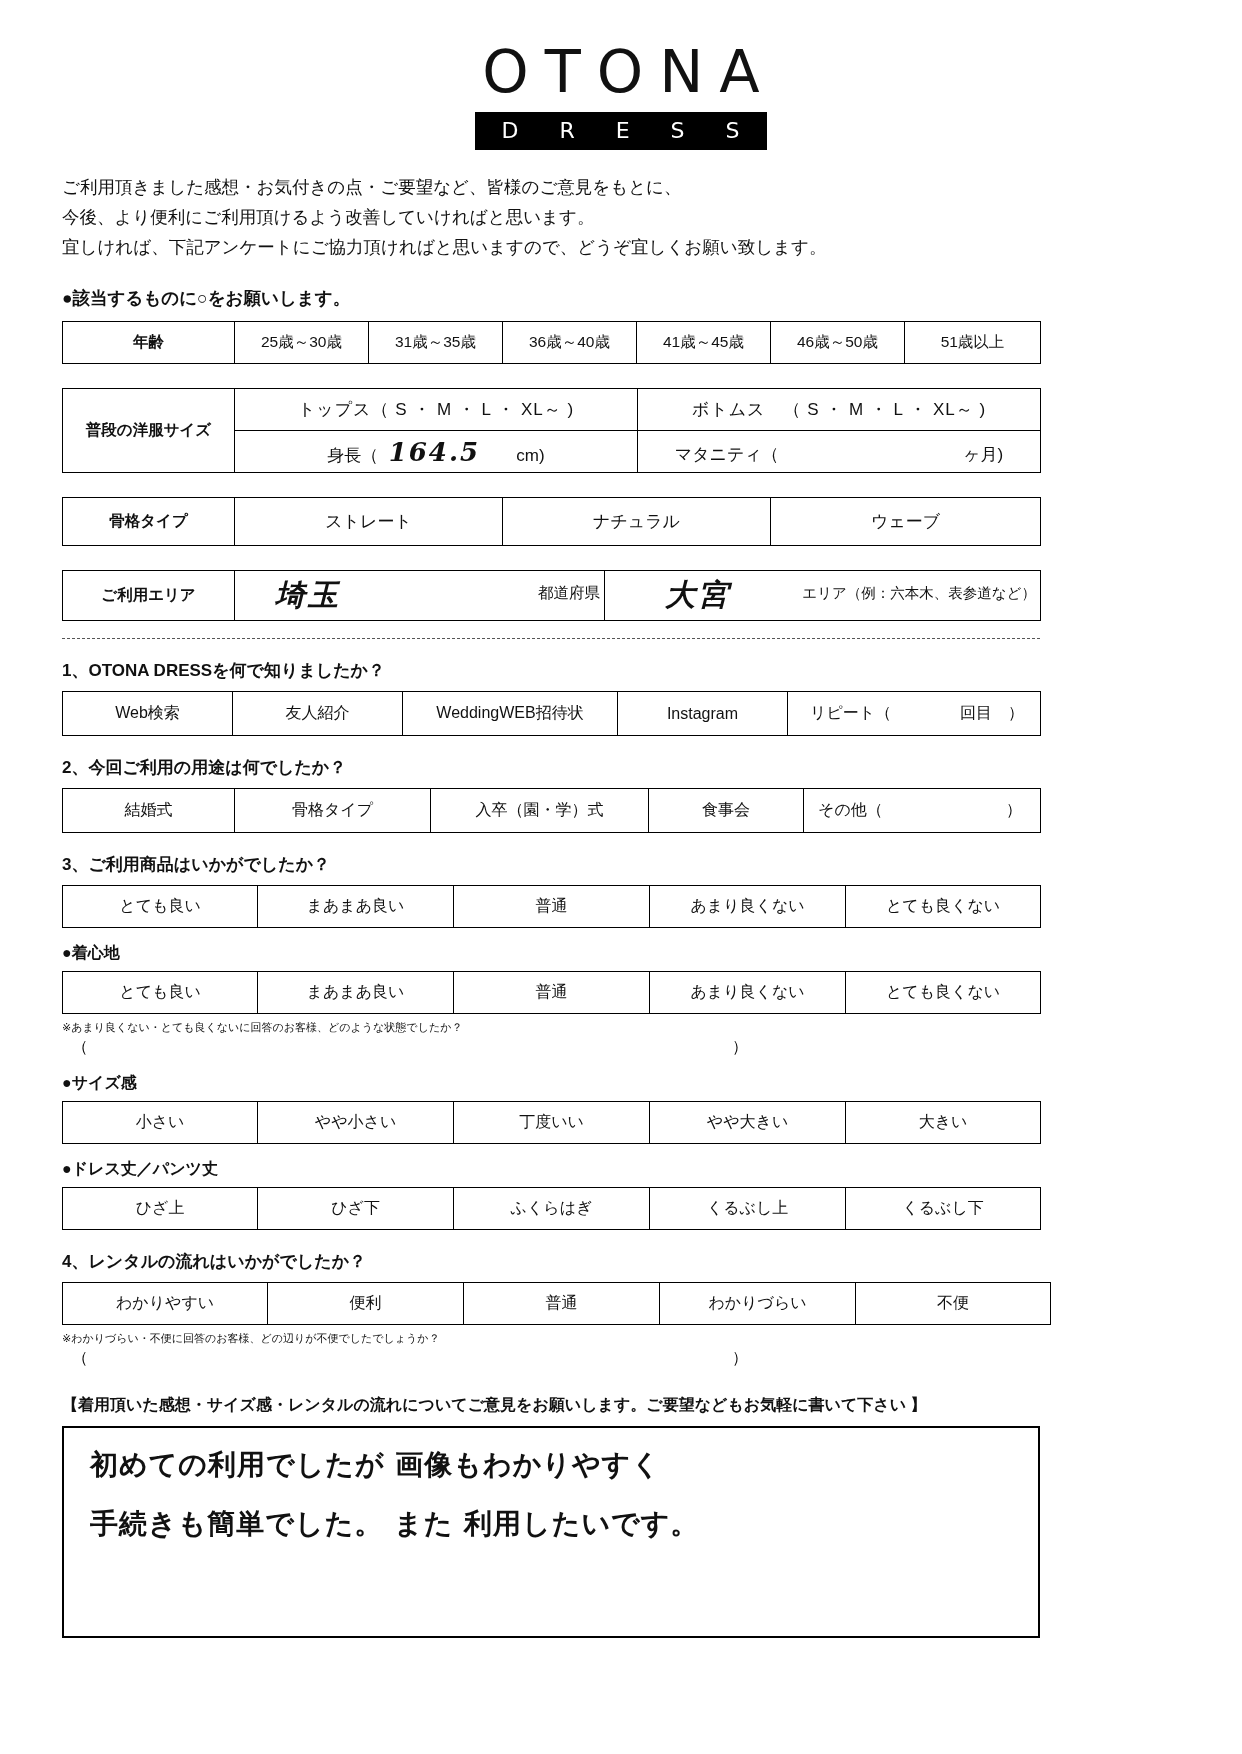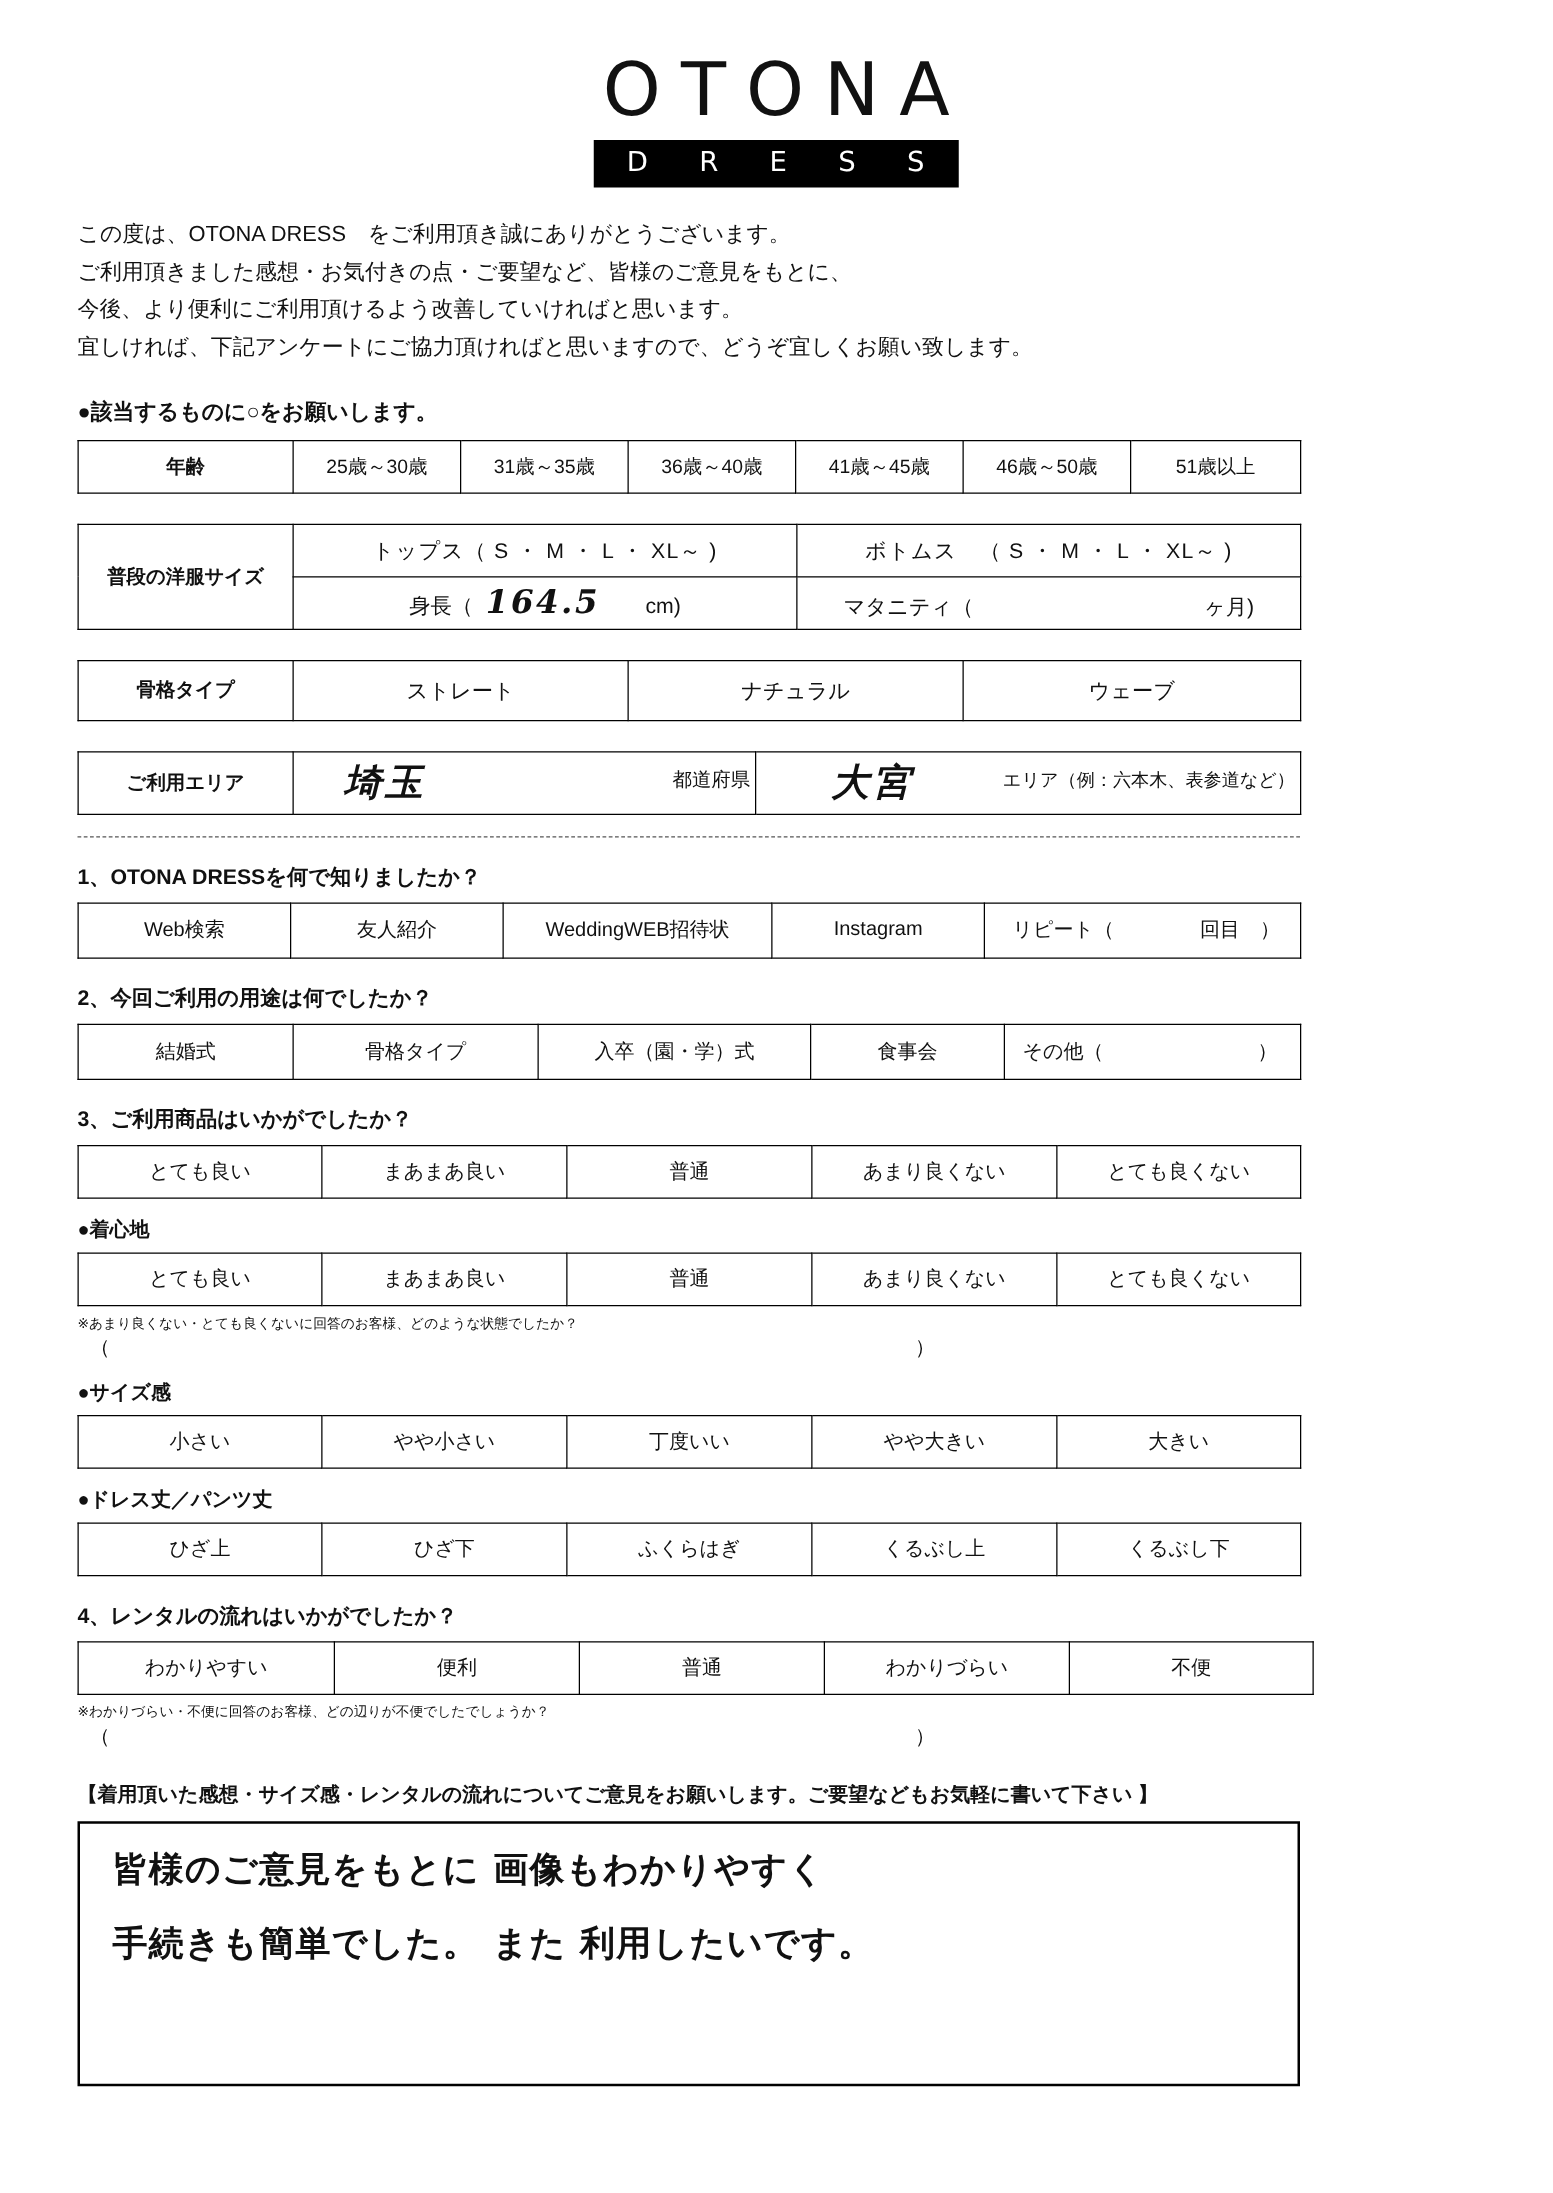--- a/index.html
+++ b/index.html
@@ -82,21 +82,20 @@
 <body>
 
 <div class="page">
 
   <div class="logo-wrap">
     <div class="logo-otona">OTONA</div>
     <div class="logo-dress-bar">D R E S S</div>
   </div>
 
   <div class="intro">
-    <div>この度は、OTONA DRESS　をご利用頂き誠にありがとうございます。</div>
     <div>ご利用頂きました感想・お気付きの点・ご要望など、皆様のご意見をもとに、</div>
     <div>今後、より便利にご利用頂けるよう改善していければと思います。</div>
     <div>宜しければ、下記アンケートにご協力頂ければと思いますので、どうぞ宜しくお願い致します。</div>
   </div>
 
   <div class="bullet-head">●該当するものに○をお願いします。</div>
 
   <table class="f">
     <tbody>
         <tr>
@@ -271,17 +270,17 @@
   </tbody>
     </table>
   <div class="note">※わかりづらい・不便に回答のお客様、どの辺りが不便でしたでしょうか？</div>
   <div class="paren">
     <span>（</span>
     <span class="r">）</span>
   </div>
 
   <div class="comment-head">【着用頂いた感想・サイズ感・レンタルの流れについてご意見をお願いします。ご要望などもお気軽に書いて下さい 】</div>
   <div class="comment-box">
-    <div class="comment-line cl1">皆様のご意見をもとに 画像もわかりやすく</div>
+    <div class="comment-line cl1">初めての利用でしたが 画像もわかりやすく</div>
     <div class="comment-line cl2">手続きも簡単でした。 また 利用したいです。</div>
   </div>
 
 </div>
 
 </body></html>

